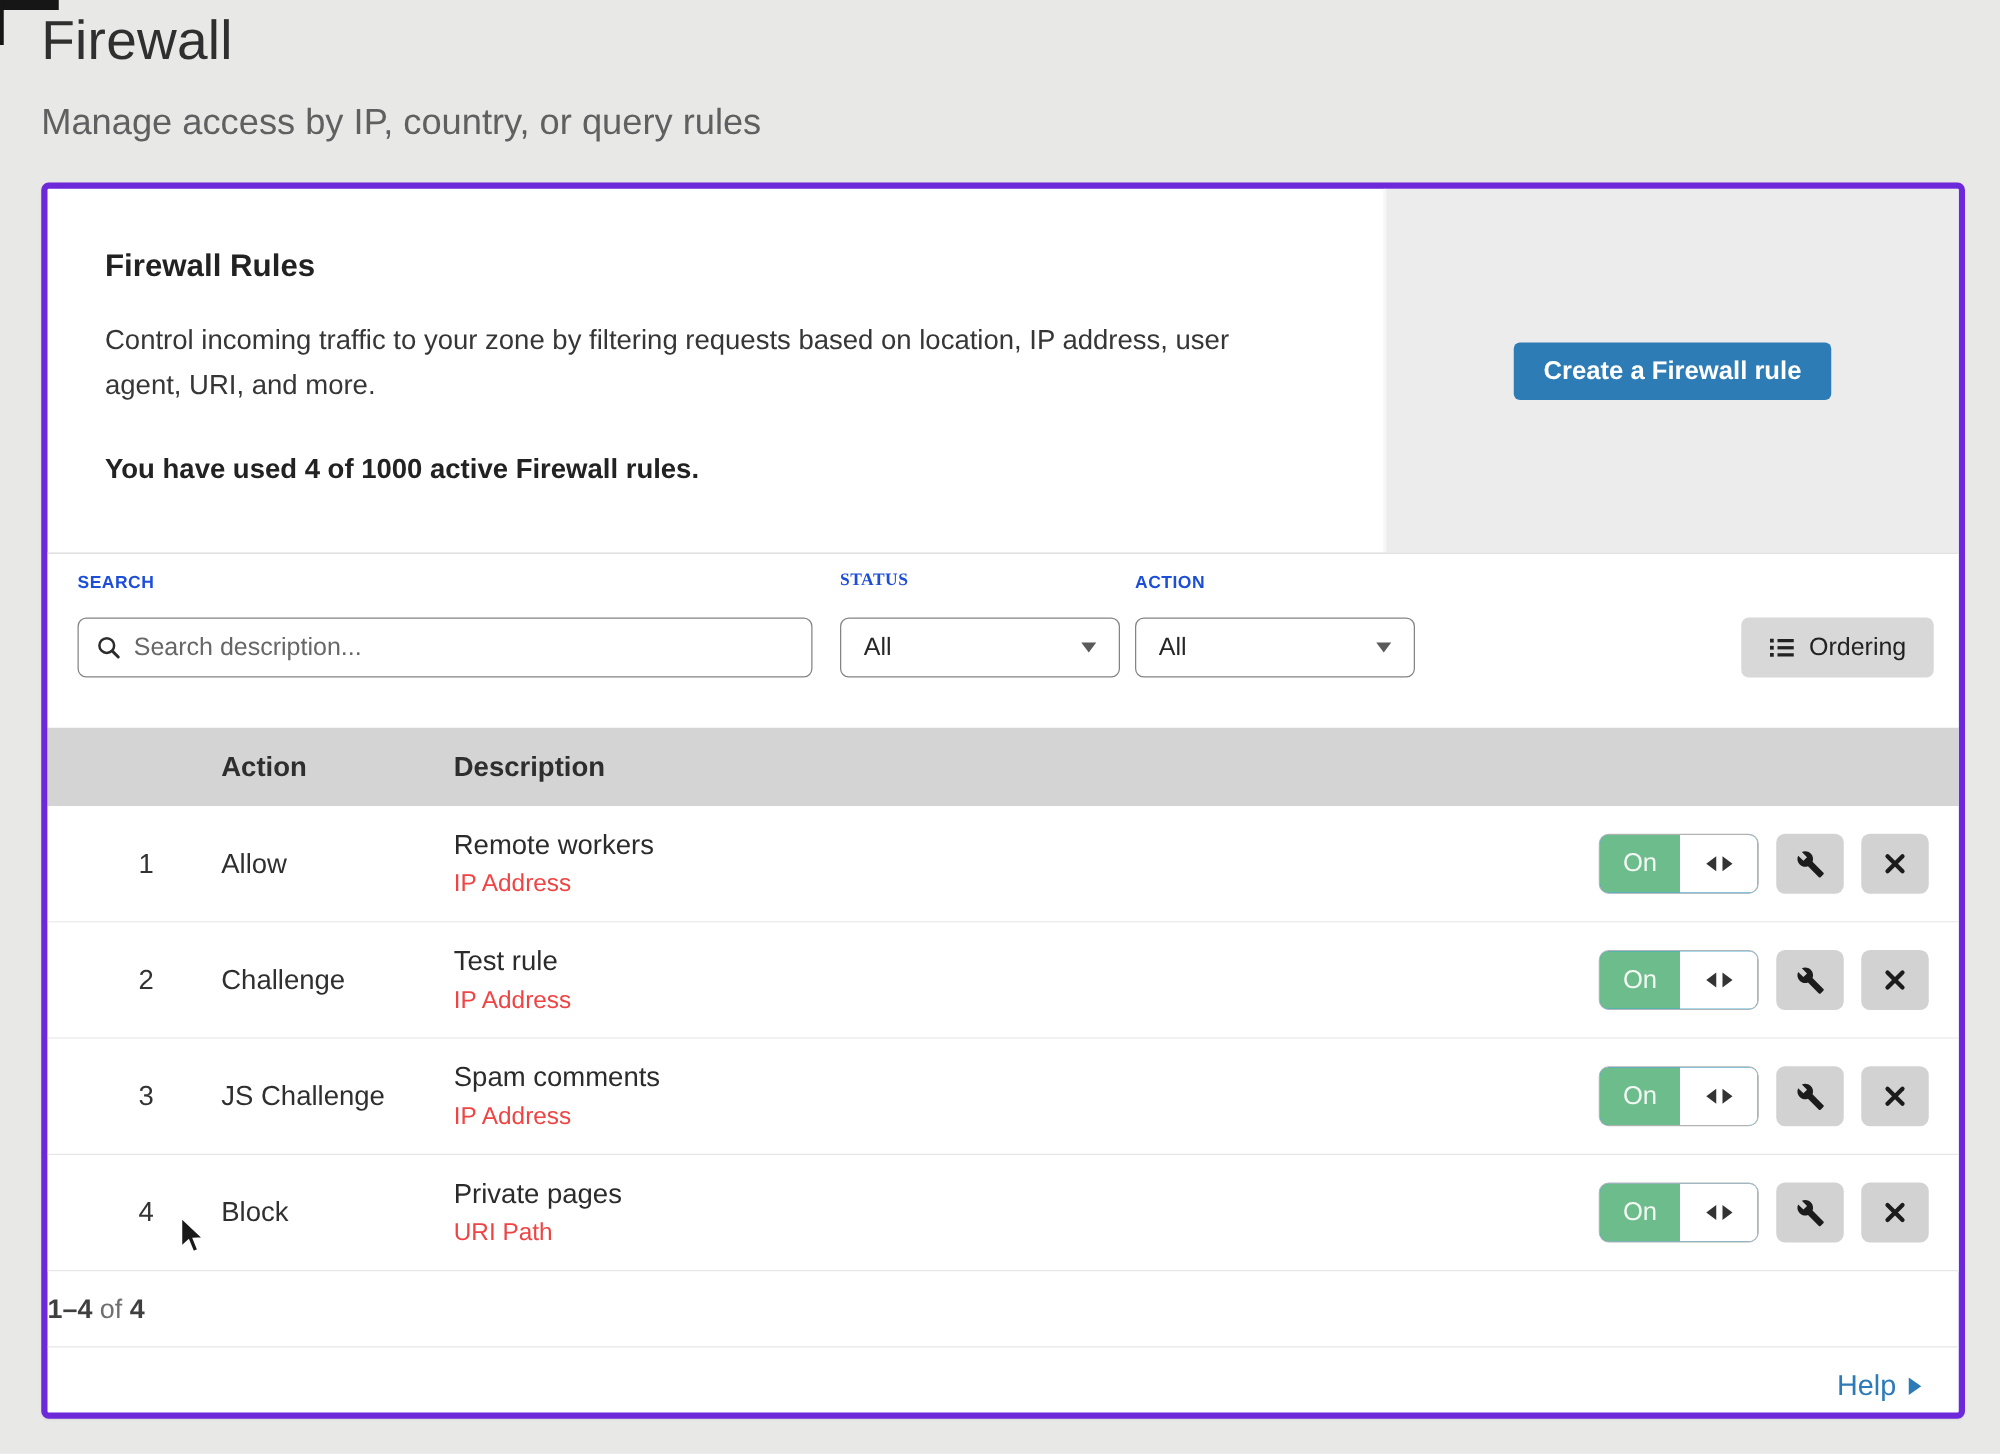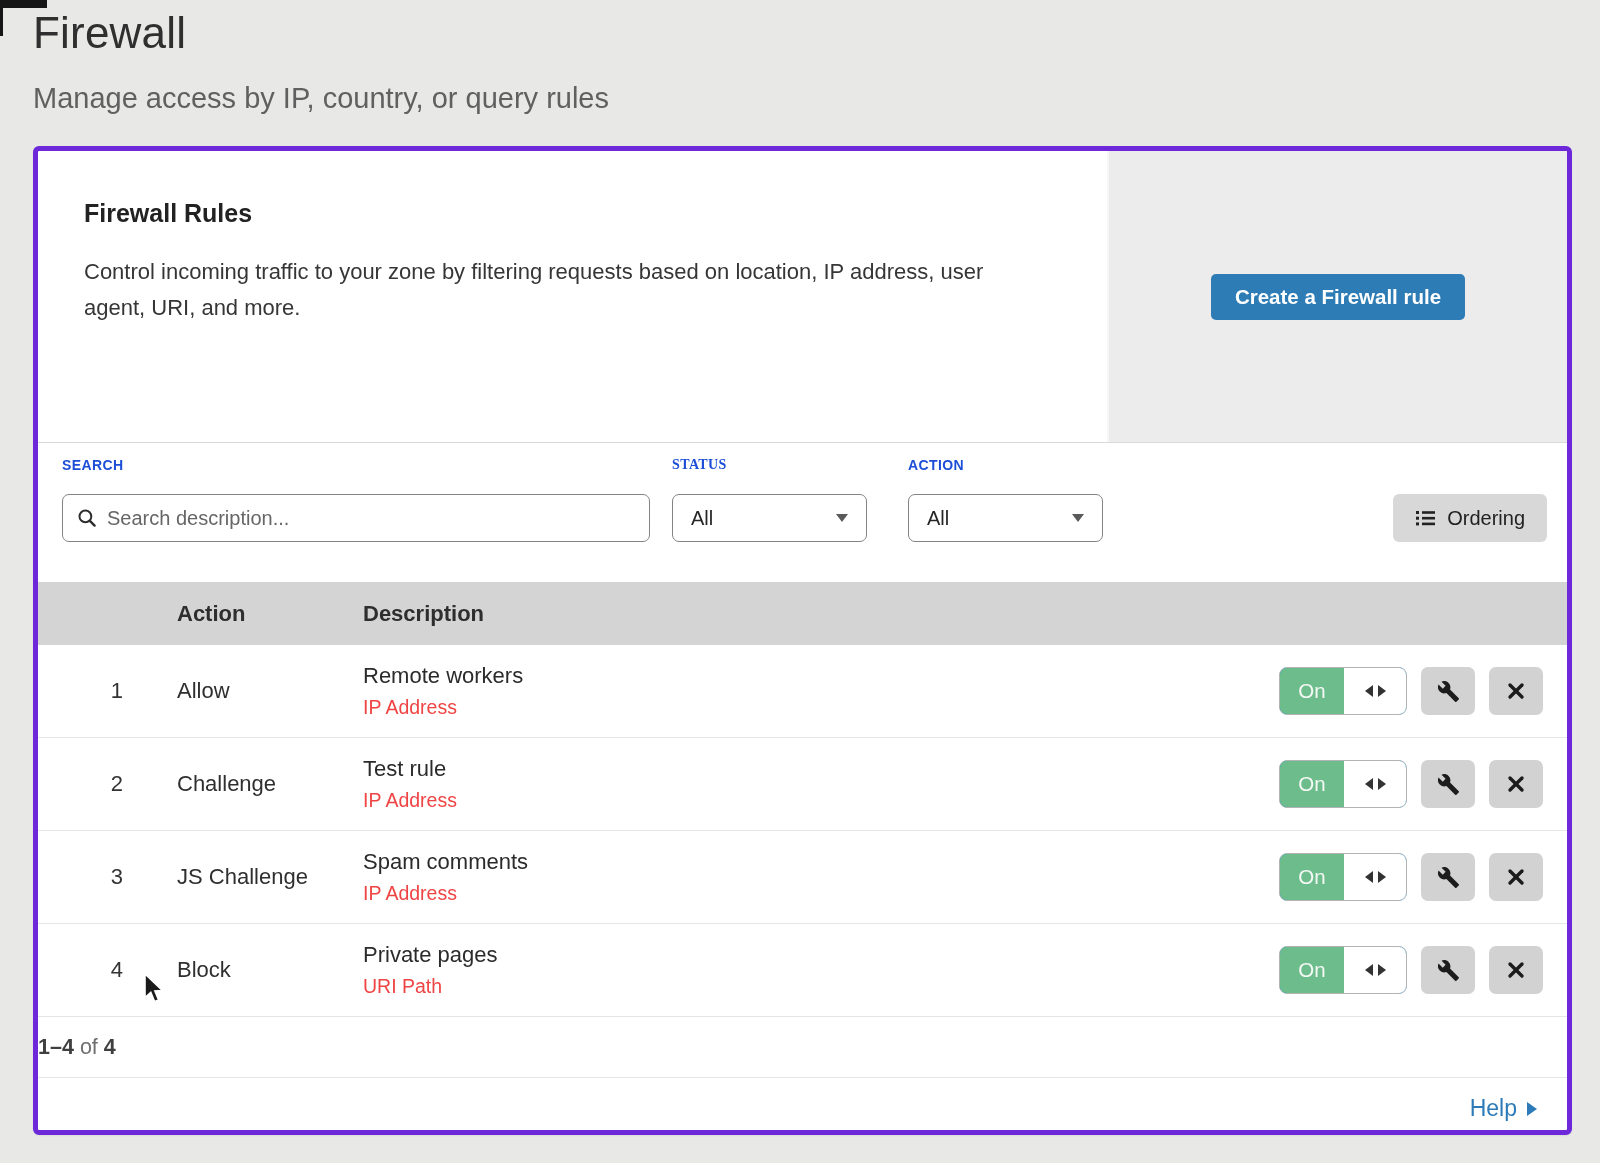--- a/index.html
+++ b/index.html
@@ -53,21 +53,21 @@
     position:absolute; left:24px; top:51px; width:588px; height:48px;
     border:1.5px solid #848484; border-radius:7px; background:#fff;
     display:flex; align-items:center; padding:0 14px;
   }
   .search-box input {
     border:none; outline:none; flex:1; margin-left:10px;
     font-family:inherit; font-size:20px; color:#333; background:transparent;
   }
   .search-box input::placeholder { color:#666; }
   .select-box {
-    position:absolute; top:51px; width:195px; height:48px;
+    position:absolute; top:51px; width:224px; height:48px;
     border:1.5px solid #848484; border-radius:7px; background:#fff;
     display:flex; align-items:center; justify-content:space-between;
     padding:0 18px; font-size:20px; color:#262626; cursor:pointer;
   }
   .sel-status { left:634px; } .sel-action { left:870px; }
   .caret { width:0; height:0; border-left:6.5px solid transparent; border-right:6.5px solid transparent; border-top:8px solid #5a5a5a; }
   .ordering-btn {
     position:absolute; right:20px; top:51px; height:48px;
     background:#d8d8d8; border:none; border-radius:6px; cursor:pointer;
     display:flex; align-items:center; gap:11px; padding:0 22px;
@@ -122,20 +122,21 @@
   <div class="page-title">Firewall</div>
   <div class="page-subtitle">Manage access by IP, country, or query rules</div>
 </div>
 
 <div class="card">
 
   <div class="top-section">
     <div class="top-left">
       <div class="rules-heading">Firewall Rules</div>
       <div class="rules-description">Control incoming traffic to your zone by filtering requests based on location, IP address, user agent, URI, and more.</div>
+      <div class="rules-usage">You have used 4 of 1000 active Firewall rules.</div>
     </div>
     <div class="top-right">
       <button class="create-btn">Create a Firewall rule</button>
     </div>
   </div>
 
   <div class="filter-section">
     <div class="filter-label lbl-search">SEARCH</div>
     <div class="filter-label lbl-status">STATUS</div>
     <div class="filter-label lbl-action">ACTION</div>

